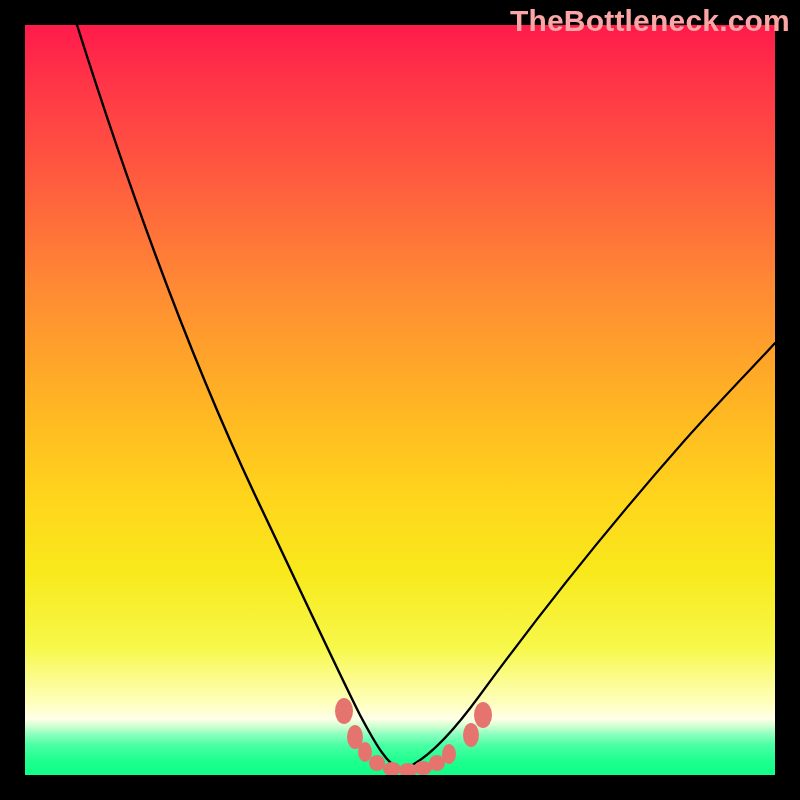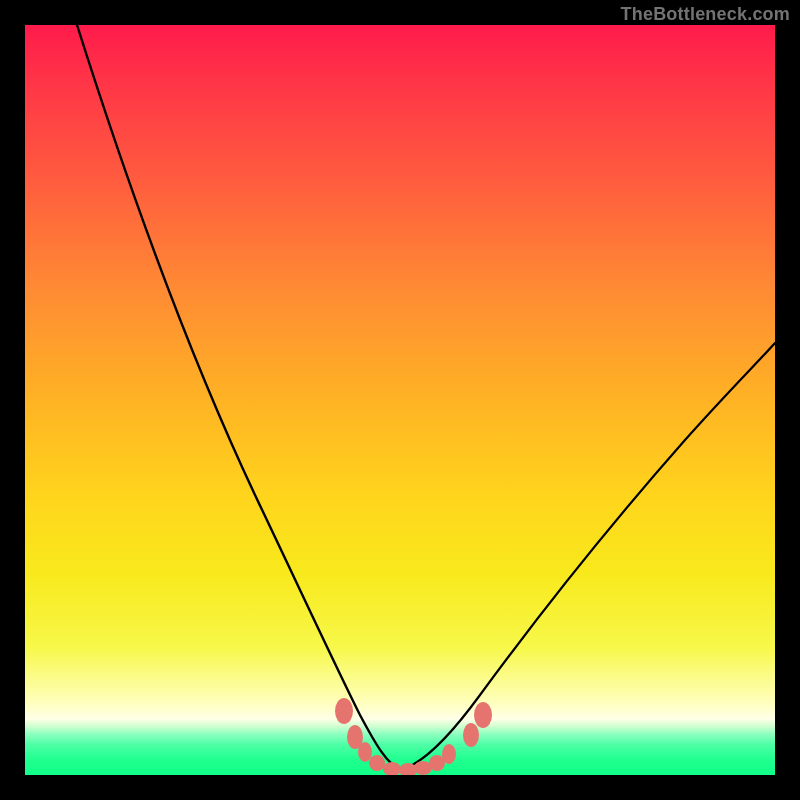--- a/index.html
+++ b/index.html
@@ -32,23 +32,23 @@
       #8fffc0 94.5%,
       #4cffa5 96%,
       #1fff8f 98%,
       #10ff88 100%
     );
   }
   .watermark {
     position: absolute;
     top: 4px;
     right: 10px;
-    font-size: 18px;
+    font-size: 30px;
     font-weight: 600;
-    color: #737373;
+    color: #fca5a5;
     letter-spacing: 0.2px;
     font-family: Arial, Helvetica, sans-serif;
   }
   svg.plot {
     position: absolute;
     left: 0;
     top: 0;
     width: 750px;
     height: 750px;
   }

